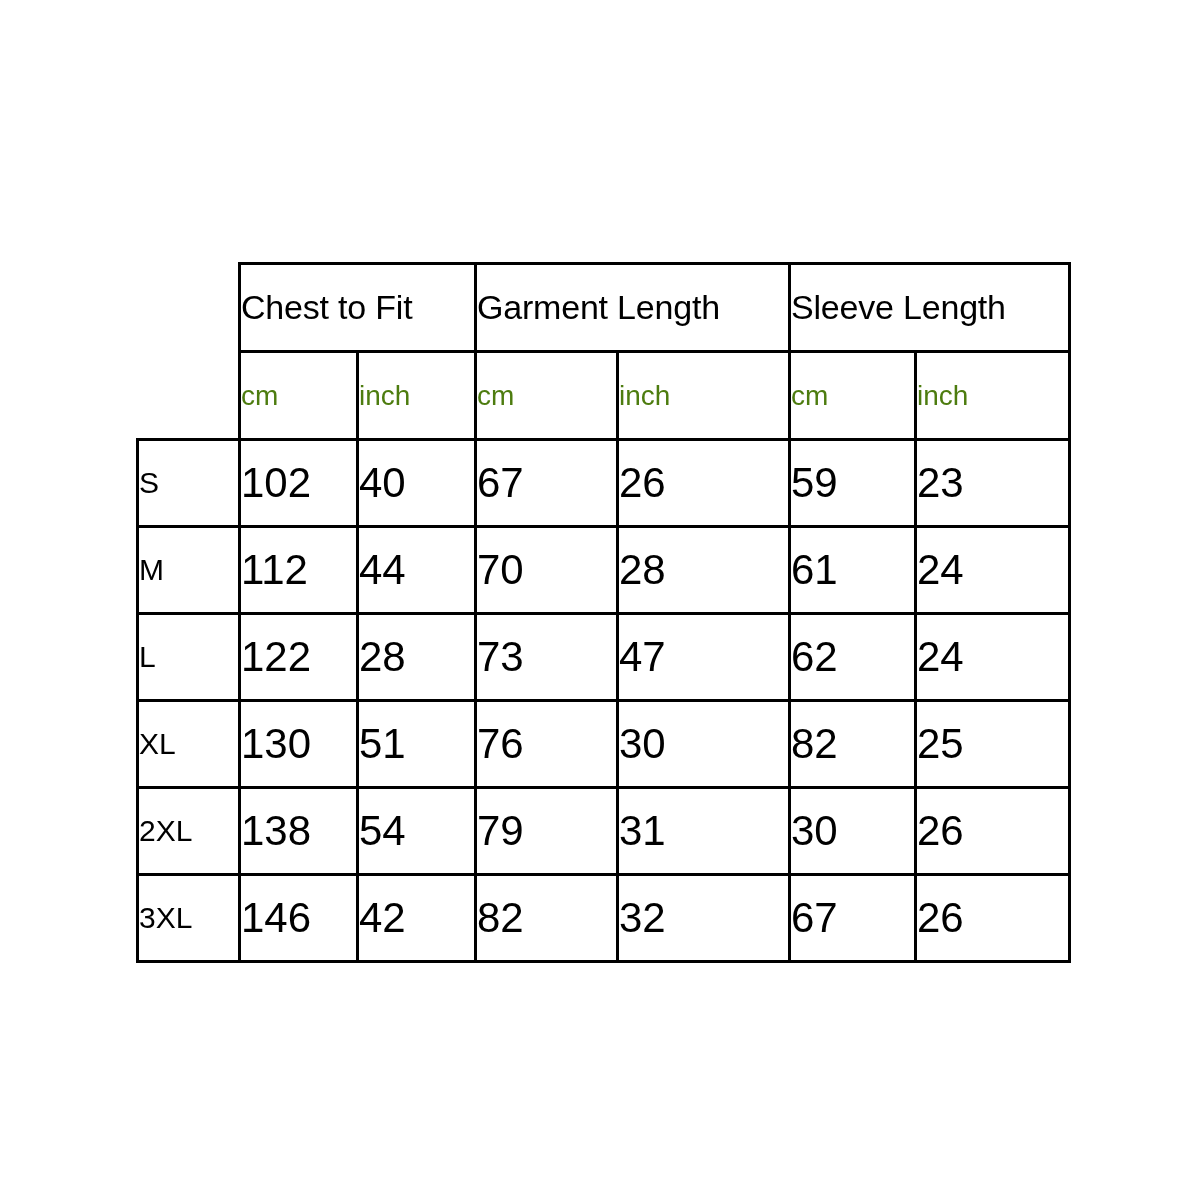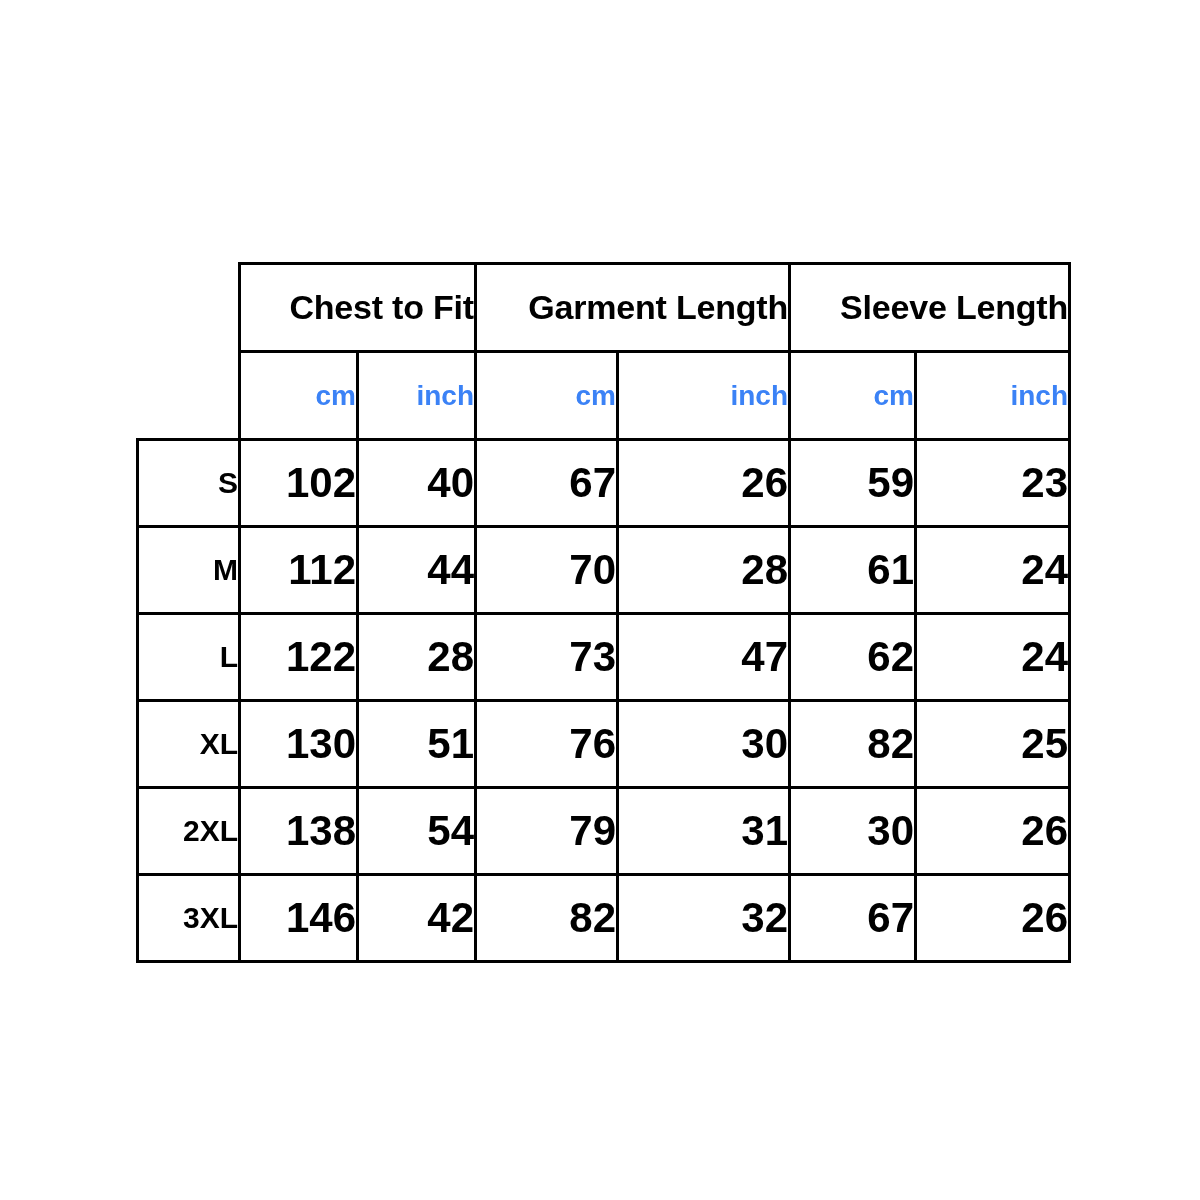--- a/index.html
+++ b/index.html
@@ -26,24 +26,24 @@
 
   table.size-chart {
     border-collapse: collapse;
     table-layout: fixed;
     width: 932px;
   }
 
   table.size-chart td,
   table.size-chart th {
     border: 3px solid #000000;
-    text-align: right;
+    text-align: left;
     vertical-align: middle;
     padding: 0;
-    font-weight: bold;
+    font-weight: normal;
   }
 
   
   col.c-size   { width: 102px; }
   col.c-cm1    { width: 118px; }
   col.c-in1    { width: 118px; }
   col.c-cm2    { width: 142px; }
   col.c-in2    { width: 172px; }
   col.c-cm3    { width: 126px; }
   col.c-in3    { width: 154px; }
@@ -57,21 +57,21 @@
   .group-head {
     height: 85px;
     font-size: 34px;
     font-weight: bold;
     letter-spacing: -0.2px;
   }
 
   .unit-head {
     height: 85px;
     font-size: 28px;
-    color: #3b82f6;
+    color: #4d7c0f;
   }
 
   .size-label {
     height: 84px;
     font-size: 30px;
     font-weight: bold;
   }
 
   .data-cell {
     height: 84px;

